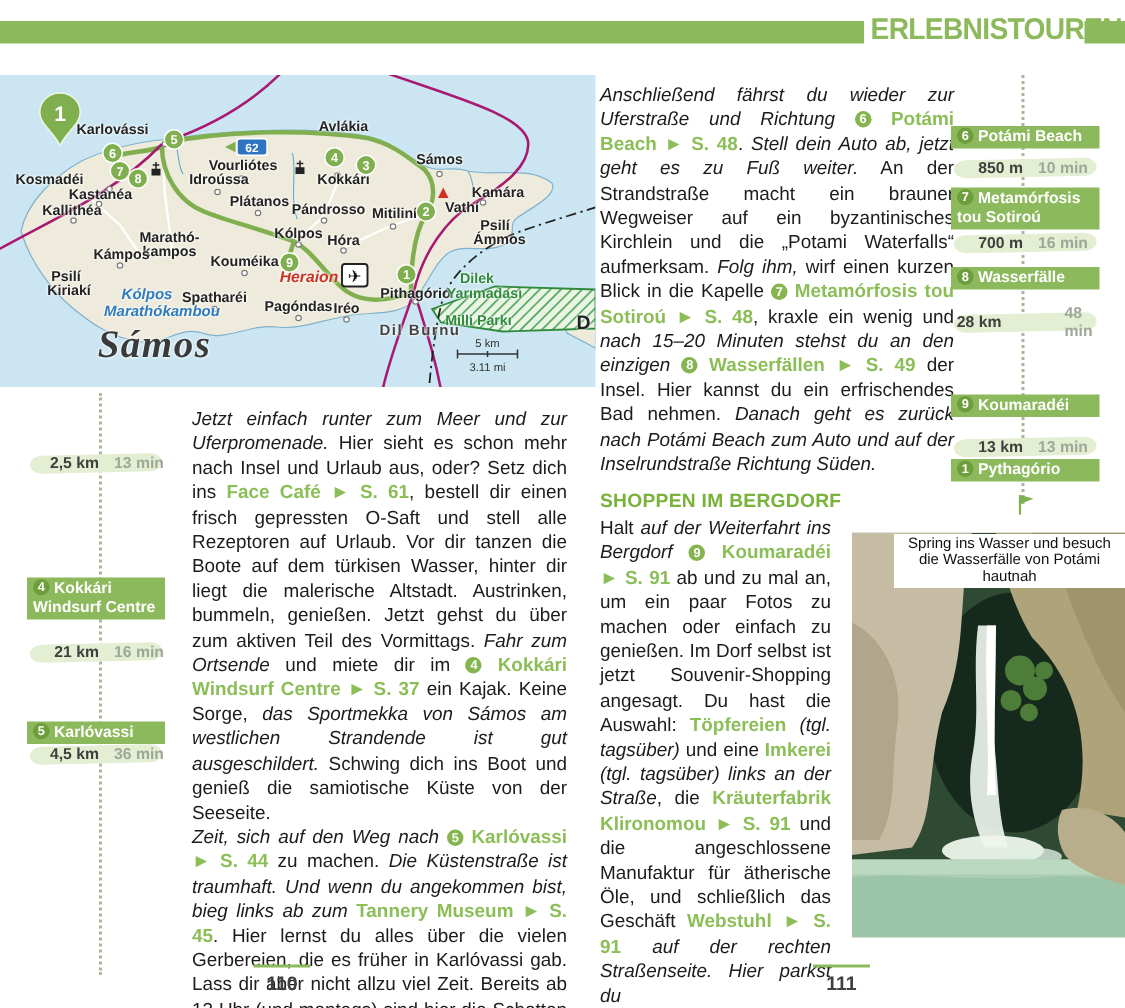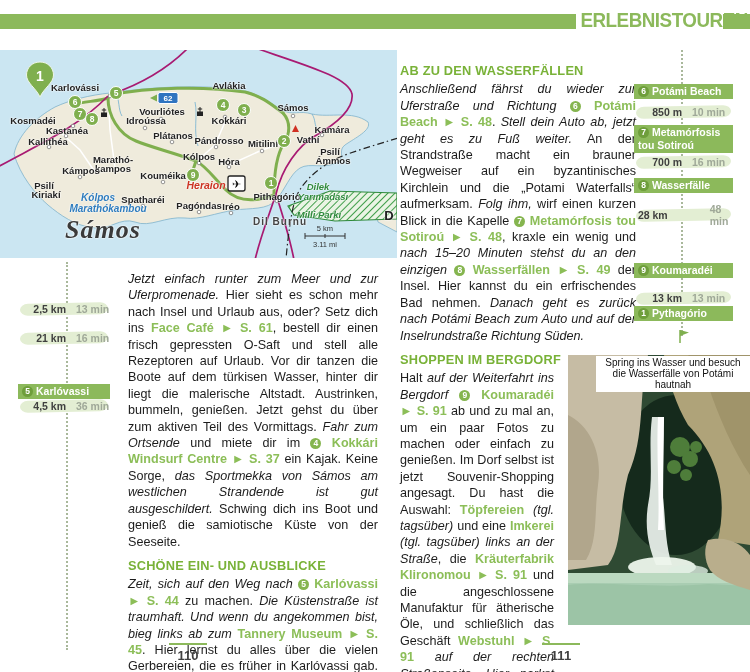--- a/index.html
+++ b/index.html
@@ -12,21 +12,21 @@
   .htitle{position:absolute;left:576px;top:9px;width:146px;text-align:center;
           font-size:20px;font-weight:bold;color:#8CB95B;letter-spacing:-.5px;
           transform:scaleX(.94);transform-origin:center;}
   
   .map{position:absolute;left:0;top:50px;width:397px;height:208px;overflow:hidden;background:#CBE6F2;}
   .map svg{position:absolute;left:0;top:0;}
   .ml{position:absolute;transform:translate(-50%,-50%);white-space:nowrap;
       font-size:9.5px;font-weight:bold;color:#222;
       text-shadow:0 0 2px #fff,0 0 2px #fff;}
   .ml.sea{color:#2E7CBE;font-style:italic;font-size:10px;}
-  .ml.park{color:#2F8A3C;font-style:italic;font-size:9.5px;}
+  .ml.park{color:#2F8A3C;font-size:9.5px;}
   .ml.red{color:#CC3322;font-style:italic;font-size:10.5px;}
   .ml.gray{color:#444;font-weight:bold;letter-spacing:1px;font-size:10px;}
   .ml.big{font-family:"Liberation Serif",serif;font-style:italic;font-weight:bold;
           font-size:26px;color:#3a3a3a;letter-spacing:1px;}
   .ml.dcut{font-size:13px;}
   .mnum{position:absolute;width:12px;height:12px;border-radius:50%;background:#7FAF4E;
         border:1px solid #fff;color:#fff;font-size:8.5px;font-weight:bold;text-align:center;
         line-height:12px;transform:translate(-50%,-50%);}
   
   .dotline{position:absolute;width:0;border-left:2px dotted #A9B89B;}
@@ -232,41 +232,40 @@
       <div class="mnum" style="left: 271px; top: 133px;">1</div>
     </div>
 </div>
 
 <div class="dotline" style="left:66px;top:262px;height:388px"></div>
 <div class="routecol left" id="route-left" style="left:0;top:262px;width:112px">
     <div class="leg" style="margin-top: 40px;">
       <span class="dist">2,5 km</span>
       <span class="time">13 min</span>
     </div>
+    <div class="stopbar" style="margin-top: 69px;"><span class="cnum">4</span><span>Kokkári Windsurf Centre</span></div>
     <div class="leg" style="margin-top: 15px;">
       <span class="dist">21 km</span>
       <span class="time">16 min</span>
     </div>
     <div class="stopbar" style="margin-top: 39px;"><span class="cnum">5</span><span>Karlóvassi</span></div>
     <div class="leg" style="">
       <span class="dist">4,5 km</span>
       <span class="time">36 min</span>
     </div>
   </div>
 
 <div class="col col-left" id="col-left">
     <div class="para"><span class="it">Jetzt einfach runter zum Meer und zur Uferpromenade.</span><span> Hier sieht es schon mehr nach Insel und Urlaub aus, oder? Setz dich ins </span><span class="lnk">Face Café ► S. 61</span><span>, bestell dir einen frisch gepressten O-Saft und stell alle Rezeptoren auf Urlaub. Vor dir tanzen die Boote auf dem türkisen Wasser, hinter dir liegt die malerische Altstadt. Austrinken, bummeln, genießen. Jetzt gehst du über zum aktiven Teil des Vormittags. </span><span class="it">Fahr zum Ortsende</span><span> und miete dir im </span><span class="cnum">4</span><span class="lnk"> Kokkári Windsurf Centre ► S. 37</span><span> ein Kajak. Keine Sorge, </span><span class="it">das Sportmekka von Sámos am westlichen Strandende ist gut ausgeschildert.</span><span> Schwing dich ins Boot und genieß die samiotische Küste von der Seeseite.</span></div>
-    <h3 class="sec">SCHÖNE EIN- UND AUSBLICKE</h3>
     <div class="para"><span class="it">Zeit, sich auf den Weg nach </span><span class="cnum">5</span><span class="lnk"> Karlóvassi ► S. 44</span><span> zu machen. </span><span class="it">Die Küstenstraße ist traumhaft. Und wenn du angekommen bist, bieg links ab zum </span><span class="lnk">Tannery Museum ► S. 45</span><span>. Hier lernst du alles über die vielen Gerbereien, die es früher in Karlóvassi gab. Lass dir aber nicht allzu viel Zeit. Bereits ab 13 Uhr (und montags) sind hier die Schotten dicht. Jetzt ein gutes Essen! </span></div>
   </div>
 <div class="pline" style="left:169px;top:643px"></div>
 <div class="pnum" style="left:169px;top:648px">110</div>
 
 <div class="col col-right" id="col-right">
-    <h3 class="sec">AB ZU DEN WASSERFÄLLEN</h3>
     <div class="para"><span class="it">Anschließend fährst du wieder zur Uferstraße und Richtung </span><span class="cnum">6</span><span class="lnk"> Potámi Beach ► S. 48</span><span>. </span><span class="it">Stell dein Auto ab, jetzt geht es zu Fuß weiter.</span><span> An der Strandstraße macht ein brauner Wegweiser auf ein byzantinisches Kirchlein und die „Potami Waterfalls“ aufmerksam. </span><span class="it">Folg ihm,</span><span> wirf einen kurzen Blick in die Kapelle </span><span class="cnum">7</span><span class="lnk"> Metamórfosis tou Sotiroú ► S. 48</span><span>, kraxle ein wenig und </span><span class="it">nach 15–20 Minuten stehst du an den einzigen </span><span class="cnum">8</span><span class="lnk"> Wasserfällen ► S. 49</span><span> der Insel. Hier kannst du ein erfrischendes Bad nehmen. </span><span class="it">Danach geht es zurück nach Potámi Beach zum Auto und auf der Inselrundstraße Richtung Süden.</span></div>
     <h3 class="sec">SHOPPEN IM BERGDORF</h3>
     <div class="para"><span class="photo-spacer"></span><span>Halt </span><span class="it">auf der Weiterfahrt ins Bergdorf </span><span class="cnum">9</span><span class="lnk"> Koumaradéi ► S. 91</span><span> ab und zu mal an, um ein paar Fotos zu machen oder einfach zu genießen. Im Dorf selbst ist jetzt Souvenir-Shopping angesagt. Du hast die Auswahl: </span><span class="lnk">Töpfereien</span><span class="it"> (tgl. tagsüber)</span><span> und eine </span><span class="lnk">Imkerei</span><span class="it"> (tgl. tagsüber) links an der Straße</span><span>, die </span><span class="lnk">Kräuterfabrik Klironomou ► S. 91</span><span> und die angeschlossene Manufaktur für ätherische Öle, und schließlich das Geschäft </span><span class="lnk">Webstuhl ► S. 91</span><span> </span><span class="it">auf der rechten Straßenseite. Hier parkst du</span></div>
   </div>
 
 <div class="dotline" style="left:681px;top:50px;height:286px"></div>
 <div class="routecol side" id="route-side" style="left:634px;top:48px;width:99px">
     <div class="stopbar" style="margin-top: 36px;"><span class="cnum">6</span><span>Potámi Beach</span></div>
     <div class="leg" style="margin-top: 6px;">
       <span class="dist">850 m</span>

